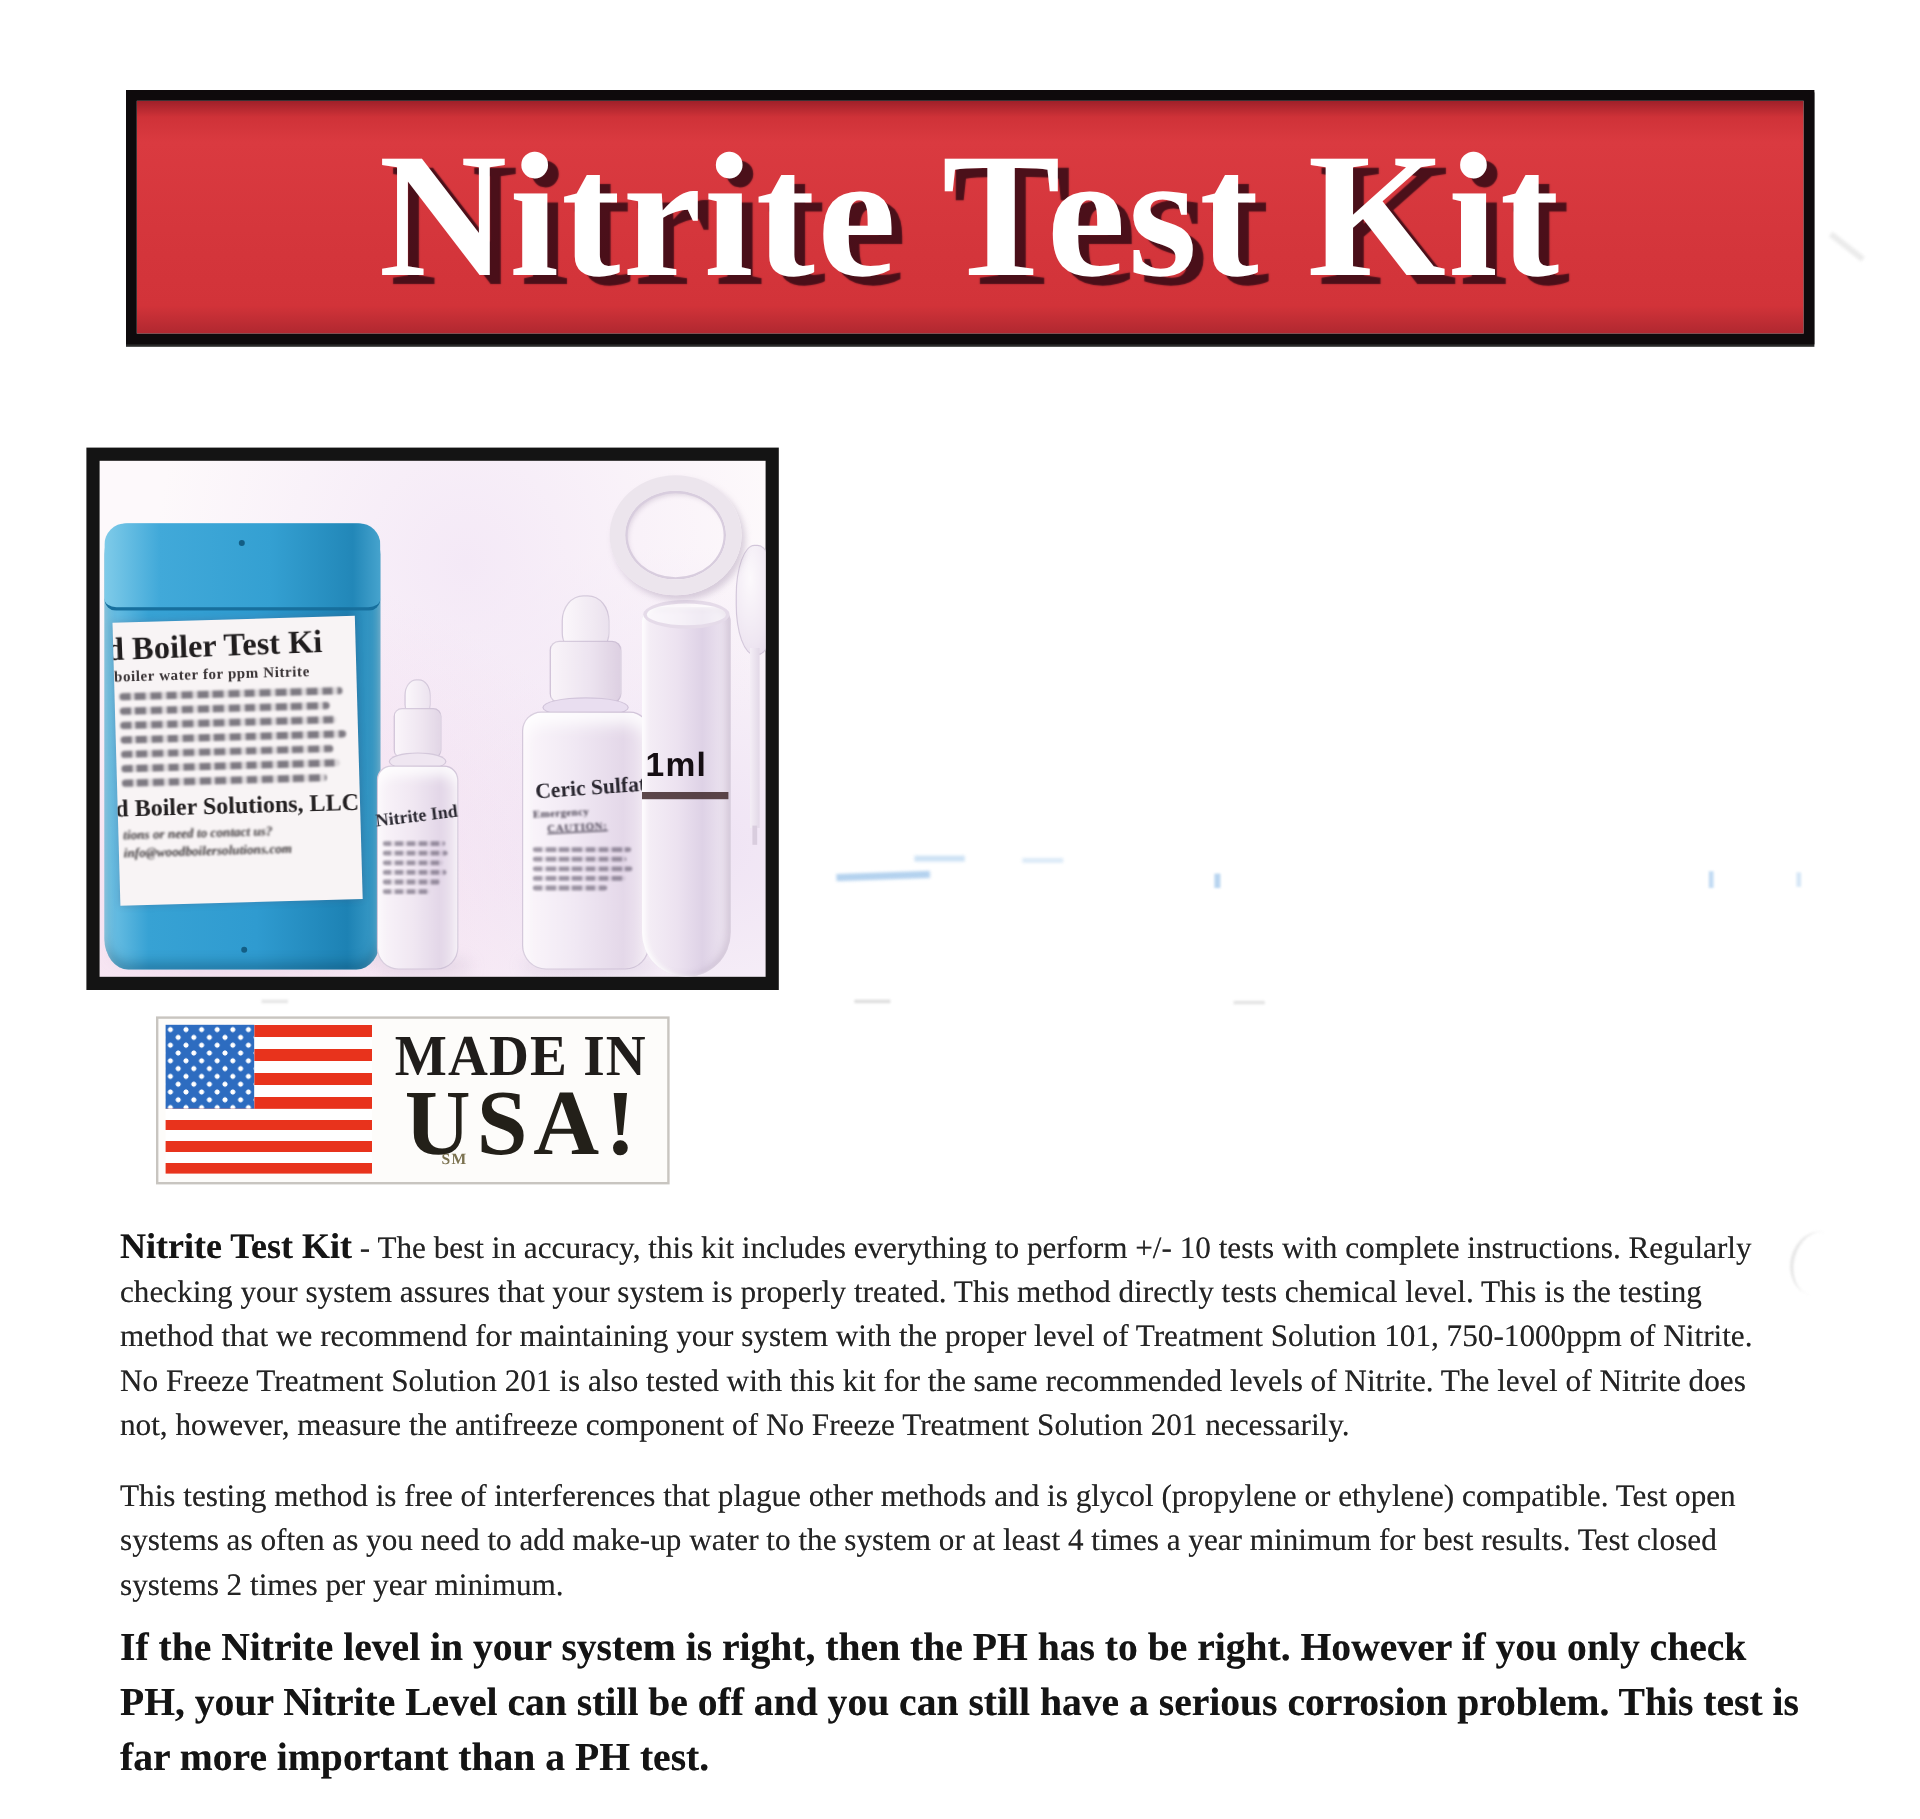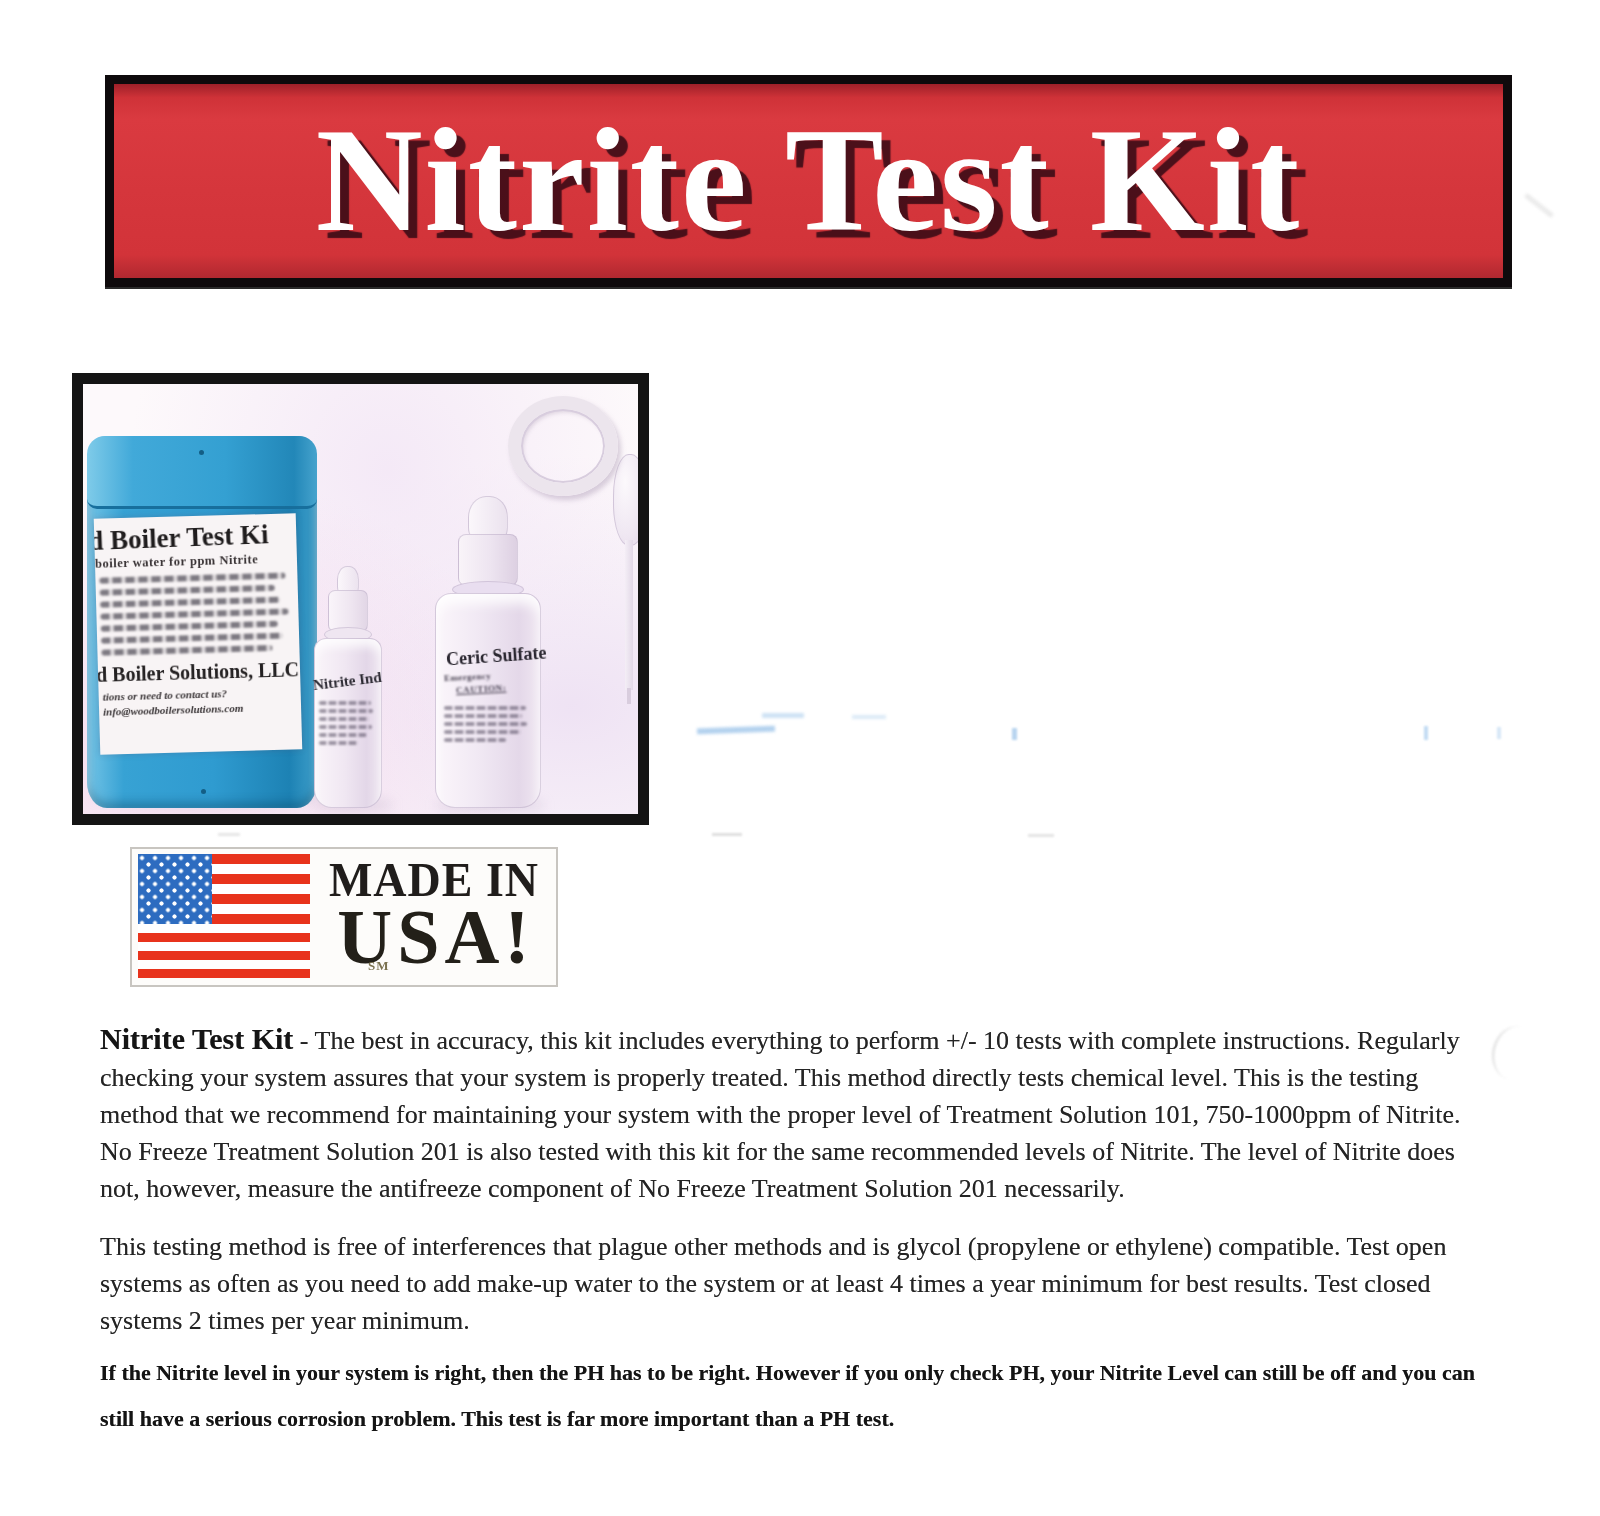--- a/index.html
+++ b/index.html
@@ -139,21 +139,21 @@
     white-space:nowrap;}
   #usa-sm{position:absolute;left:236px;top:88px;font-size:13px;font-weight:bold;color:#7b7250;
     letter-spacing:1px;z-index:3;margin-top:21px;}
 
   
   .body-text{position:absolute;left:100px;width:1388px;font-size:26px;line-height:37px;
     color:#242424;text-shadow:0 0 .5px rgba(30,30,30,.55);}
   #para1{top:1020px;}
   #para1 .lead{font-size:30px;font-weight:bold;color:#151515;}
   #para2{top:1228px;}
-  #para3{top:1350px;width:1410px;font-size:22px;line-height:46px;font-weight:bold;color:#141414;}
+  #para3{top:1350px;width:1410px;font-size:33px;line-height:46px;font-weight:bold;color:#141414;}
 
   
   .artifact{position:absolute;pointer-events:none;}
   .a-blue1{left:697px;top:727px;width:78px;height:6px;background:#9bc3e9;opacity:.75;filter:blur(1.5px);transform:rotate(-2deg);}
   .a-blue2{left:762px;top:713px;width:42px;height:5px;background:#b9d6f0;opacity:.7;filter:blur(1.5px);}
   .a-blue3{left:852px;top:715px;width:34px;height:4px;background:#c4dcf2;opacity:.6;filter:blur(1.5px);}
   .a-blue4{left:1012px;top:728px;width:5px;height:12px;background:#9bc3e9;opacity:.7;filter:blur(1px);}
   .a-blue5{left:1424px;top:726px;width:4px;height:14px;background:#a9cdef;opacity:.7;filter:blur(1px);}
   .a-blue6{left:1497px;top:727px;width:4px;height:12px;background:#bcd7f1;opacity:.6;filter:blur(1px);}
   .a-gray1{left:712px;top:833px;width:30px;height:3px;background:#c9c9c9;opacity:.6;filter:blur(1px);}
@@ -230,20 +230,25 @@
         <div class="lb-lines">
           <div class="blurline" style="width:95%"></div>
           <div class="blurline" style="width:91%"></div>
           <div class="blurline" style="width:96%"></div>
           <div class="blurline" style="width:89%"></div>
           <div class="blurline" style="width:72%"></div>
         </div>
       </div>
     </div>
 
+    <div id="tube">
+      <div class="tube-rim"></div>
+      <div class="tube-label">1ml</div>
+      <div class="tube-underline"></div>
+    </div>
 
     <div id="pipette">
       <div class="pip-bulb soft"></div>
       <div class="pip-stem"></div>
       <div class="pip-tip"></div>
     </div>
 
     <div id="ring"></div>
   </div>
 

